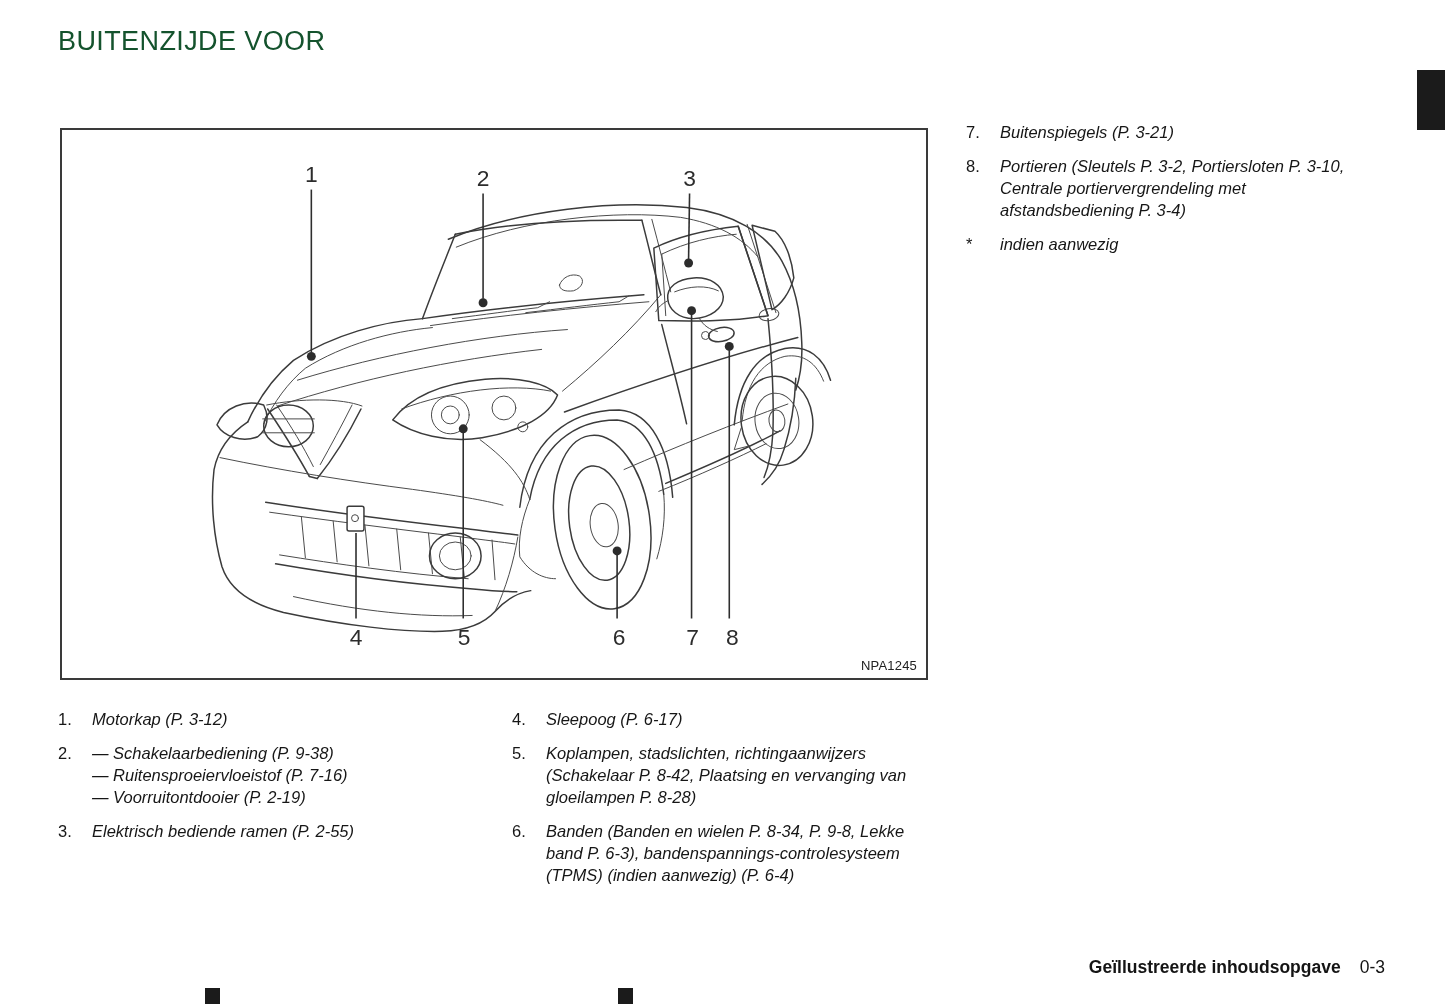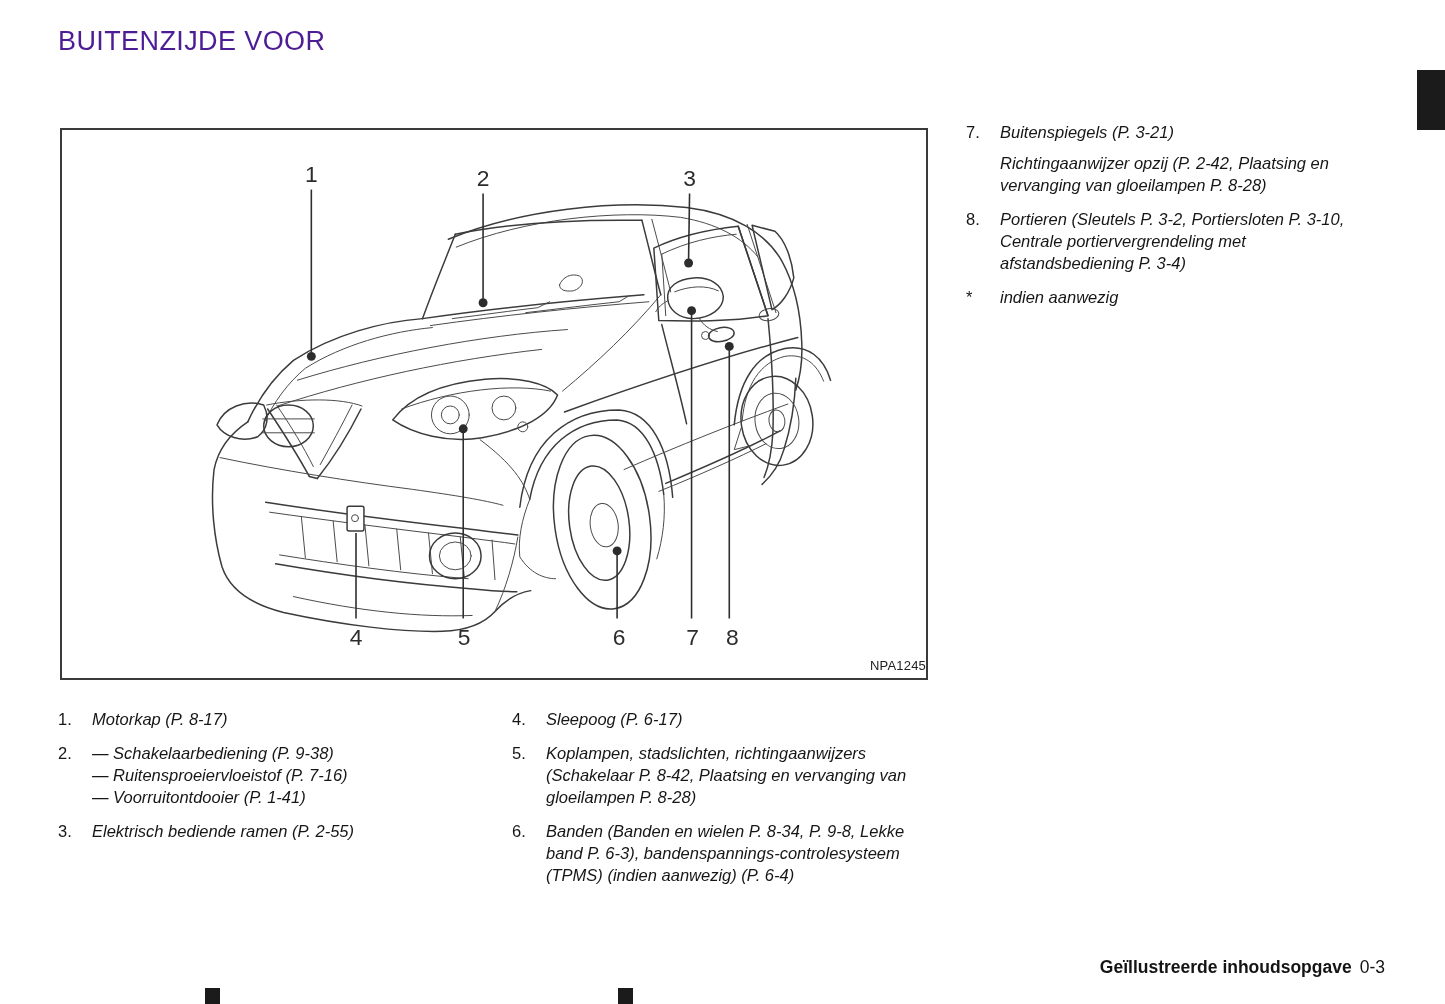--- a/index.html
+++ b/index.html
@@ -1,40 +1,40 @@
 <!DOCTYPE html>
 <html><head>
 <meta charset="utf-8">
 <style>
   html,body{margin:0;padding:0;}
   body{
     width:1445px;height:1004px;position:relative;background:#ffffff;
     font-family:"Liberation Sans", sans-serif;color:#1a1a1a;overflow:hidden;
   }
   .page-title{
-    position:absolute;left:58px;top:26px;font-size:27px;letter-spacing:.4px;color:#4c1d95;
+    position:absolute;left:58px;top:26px;font-size:27px;letter-spacing:.4px;color:#14532d;
   }
   .figure-box{
     position:absolute;left:60px;top:128px;width:868px;height:552px;
     border:2px solid #3a3a3a;box-sizing:border-box;background:#fff;
   }
   .figure-box svg{display:block;width:100%;height:100%;}
   .figure-code{
-    position:absolute;right:0;bottom:5px;font-size:13px;color:#222;letter-spacing:.2px;
+    position:absolute;right:9px;bottom:5px;font-size:13px;color:#222;letter-spacing:.2px;
   }
   .legend{position:absolute;font-size:16.5px;line-height:22px;color:#161616;}
   .legend-left{left:58px;top:708px;width:436px;}
   .legend-middle{left:512px;top:708px;width:420px;}
   .legend-right{left:966px;top:121px;width:414px;}
   .legend-item{display:flex;margin-bottom:12px;}
   .legend-num{width:34px;flex:none;}
   .legend-text{flex:1;font-style:italic;}
   .legend-note{margin-top:9px;}
   .footer{
-    position:absolute;top:957px;right:60px;display:flex;align-items:baseline;gap:8px;
+    position:absolute;top:957px;right:60px;display:flex;align-items:baseline;gap:19px;
     font-size:17.5px;color:#141414;
   }
   .footer-section{font-weight:bold;}
   .side-tab{position:absolute;right:0;top:70px;width:28px;height:60px;background:#1b1b1b;}
   .crop-mark{position:absolute;top:988px;width:15px;height:16px;background:#1b1b1b;}
   .crop-mark-1{left:205px;}
   .crop-mark-2{left:618px;}
   .car-line{stroke:#3b3b3b;fill:none;stroke-width:1.5;stroke-linecap:round;stroke-linejoin:round;}
   .car-thin{stroke:#4a4a4a;fill:none;stroke-width:1;stroke-linecap:round;stroke-linejoin:round;}
   .callout-line{stroke:#2e2e2e;stroke-width:1.6;fill:none;}
@@ -171,28 +171,28 @@
       <circle class="callout-dot" cx="671" cy="218" r="4.5"></circle>
       <text class="callout-num" x="674" y="519">8</text>
     </g>
   </svg>
   <div class="figure-code">NPA1245</div>
 </div>
 
 <div class="legend legend-left">
   <div class="legend-item">
     <span class="legend-num">1.</span>
-    <div class="legend-text">Motorkap (P. 8-17)</div>
+    <div class="legend-text">Motorkap (P. 3-12)</div>
   </div>
   <div class="legend-item">
     <span class="legend-num">2.</span>
     <div class="legend-text">
       <div>— Schakelaarbediening (P. 9-38)</div>
       <div>— Ruitensproeiervloeistof (P. 7-16)</div>
-      <div>— Voorruitontdooier (P. 1-41)</div>
+      <div>— Voorruitontdooier (P. 2-19)</div>
     </div>
   </div>
   <div class="legend-item">
     <span class="legend-num">3.</span>
     <div class="legend-text">Elektrisch bediende ramen (P. 2-55)</div>
   </div>
 </div>
 
 <div class="legend legend-middle">
   <div class="legend-item">
@@ -207,21 +207,20 @@
     <span class="legend-num">6.</span>
     <div class="legend-text">Banden (Banden en wielen P. 8-34, P. 9-8, Lekke band P. 6-3), bandenspannings-controlesysteem (TPMS) (indien aanwezig) (P. 6-4)</div>
   </div>
 </div>
 
 <div class="legend legend-right">
   <div class="legend-item">
     <span class="legend-num">7.</span>
     <div class="legend-text">
       <div>Buitenspiegels (P. 3-21)</div>
-      <div class="legend-note">Richtingaanwijzer opzij (P. 2-42, Plaatsing en vervanging van gloeilampen P. 8-28)</div>
     </div>
   </div>
   <div class="legend-item">
     <span class="legend-num">8.</span>
     <div class="legend-text">Portieren (Sleutels P. 3-2, Portiersloten P. 3-10, Centrale portiervergrendeling met afstandsbediening P. 3-4)</div>
   </div>
   <div class="legend-item">
     <span class="legend-num">*</span>
     <div class="legend-text">indien aanwezig</div>
   </div>

